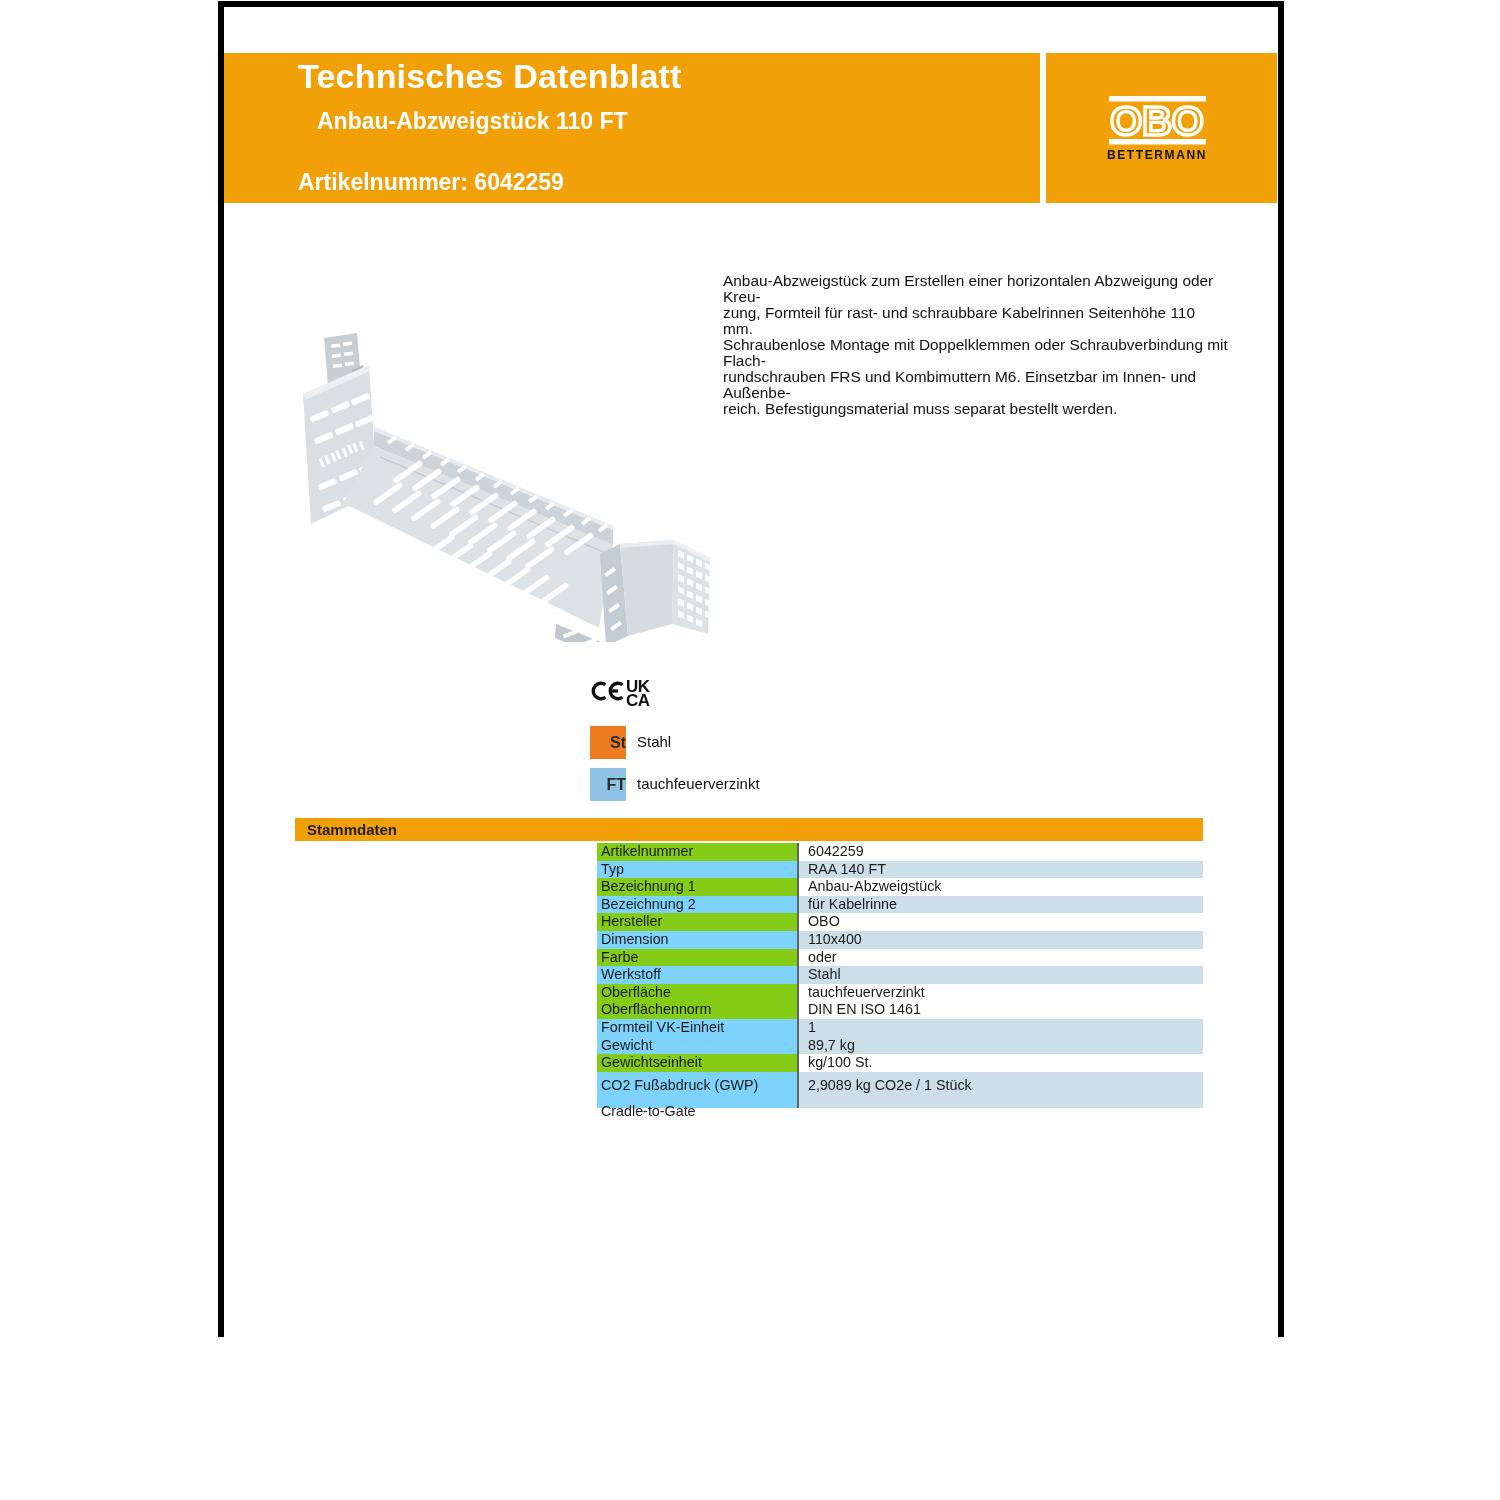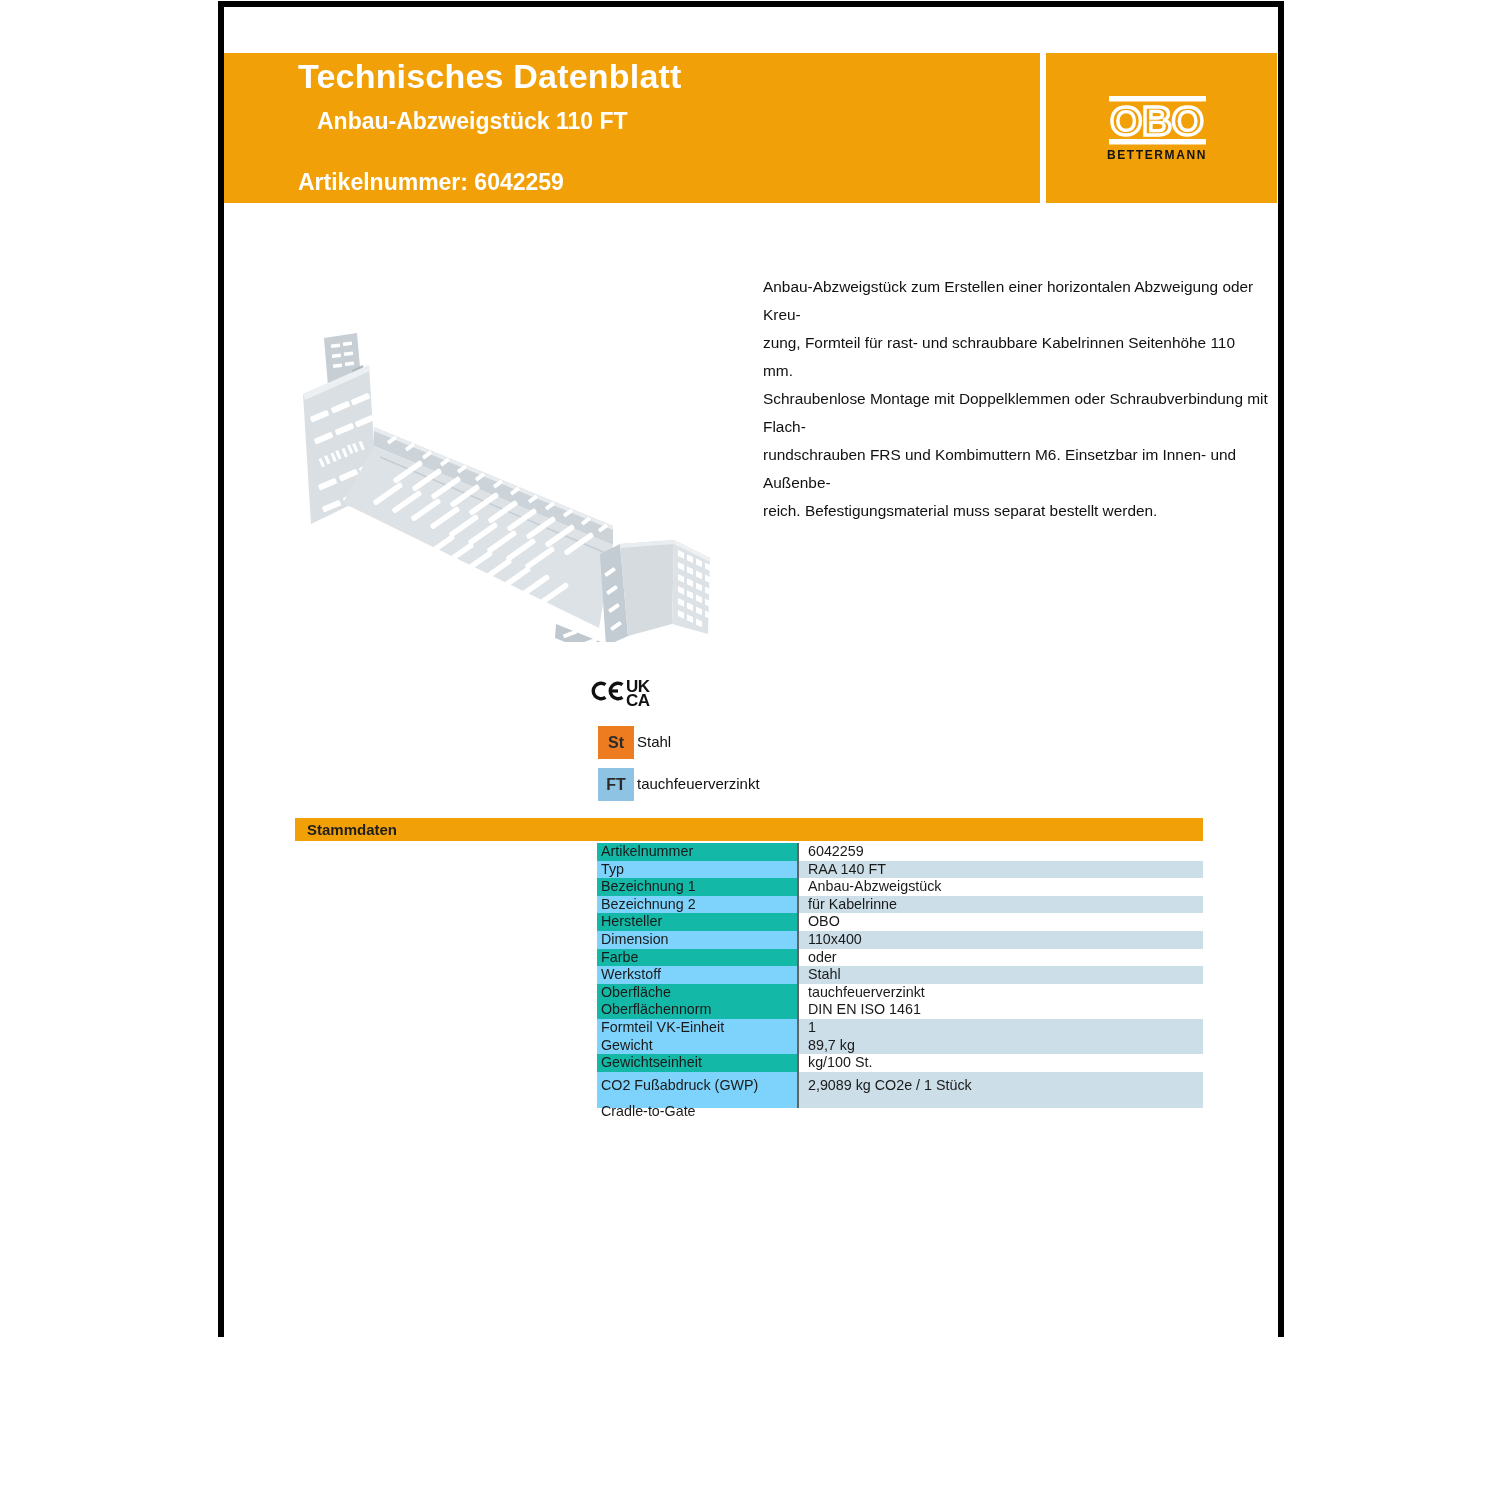--- a/index.html
+++ b/index.html
@@ -15,46 +15,46 @@
   .band{position:absolute;top:53px;height:150px;background:#F2A007;}
   .band-main{left:224px;width:816px;}
   .band-logo{left:1046px;width:231px;}
   .hd-title{position:absolute;left:298px;top:57px;font-size:34px;font-weight:bold;color:#fff;letter-spacing:0.2px;}
   .hd-sub{position:absolute;left:298px;top:108px;font-size:23px;font-weight:bold;color:#fff;margin-left:19px;}
   .hd-art{position:absolute;left:298px;top:169px;font-size:23px;font-weight:bold;color:#fff;}
   .obo-logo{position:absolute;left:1100px;top:93px;}
   
   .descr{
     position:absolute;left:723px;top:273px;width:505px;
-    font-size:15.4px;line-height:28px;white-space:pre-line;color:#111;margin-left:40px;
+    font-size:15.4px;line-height:16px;white-space:pre-line;color:#111;
   }
   
   .ce-mark{position:absolute;left:591px;top:680px;}
   .ukca{position:absolute;left:626px;top:680px;font-weight:bold;color:#111;
         font-size:17px;line-height:13.5px;letter-spacing:-0.5px;}
   
-  .badge{position:absolute;left:590px;width:36px;height:33px;display:flex;align-items:center;justify-content:center;
-         font-size:16px;font-weight:bold;color:#2b2b2b;margin-left:8px;}
+  .badge{position:absolute;left:590px;width:36px;height:33px;display:flex;align-items:center;justify-content:flex-end;
+         font-size:16px;font-weight:bold;color:#2b2b2b;}
   .badge-st{top:726px;background:#EC7C1F;}
   .badge-ft{top:768px;background:#8FC3E3;}
   .badge-label{position:absolute;left:637px;font-size:15px;color:#111;}
   .label-st{top:733px;}
   .label-ft{top:775px;}
   
   .section-bar{
     position:absolute;left:295px;top:818px;width:908px;height:23px;background:#F2A007;
     font-size:15px;font-weight:bold;line-height:23px;color:#1f1f1f;box-sizing:border-box;padding-left:12px;
   }
   
   .table{position:absolute;left:597px;top:843px;width:606px;font-size:14.3px;}
   .trow{display:flex;height:17.6px;line-height:17.4px;}
   .trow.co2{height:36px;line-height:26px;}
   .tlabel{width:200px;box-sizing:border-box;padding:0 4px 0 4px;}
   .tval{flex:1;box-sizing:border-box;border-left:2px solid #5f6467;padding:0 0 0 9px;background:#fff;}
-  .trow.w .tlabel{background:#14b8a6;}
+  .trow.w .tlabel{background:#84cc16;}
   .trow.b .tlabel{background:#7dd3fc;}
   .trow.b .tval{background:#CCDEE8;}
   
   .foot-num{position:absolute;left:297px;top:1449px;font-size:15.5px;font-weight:bold;}
   .foot-meta{position:absolute;left:337px;top:1449px;font-size:15.5px;}
 </style>
 </head>
 <body>
 
 <div id="canvas">

